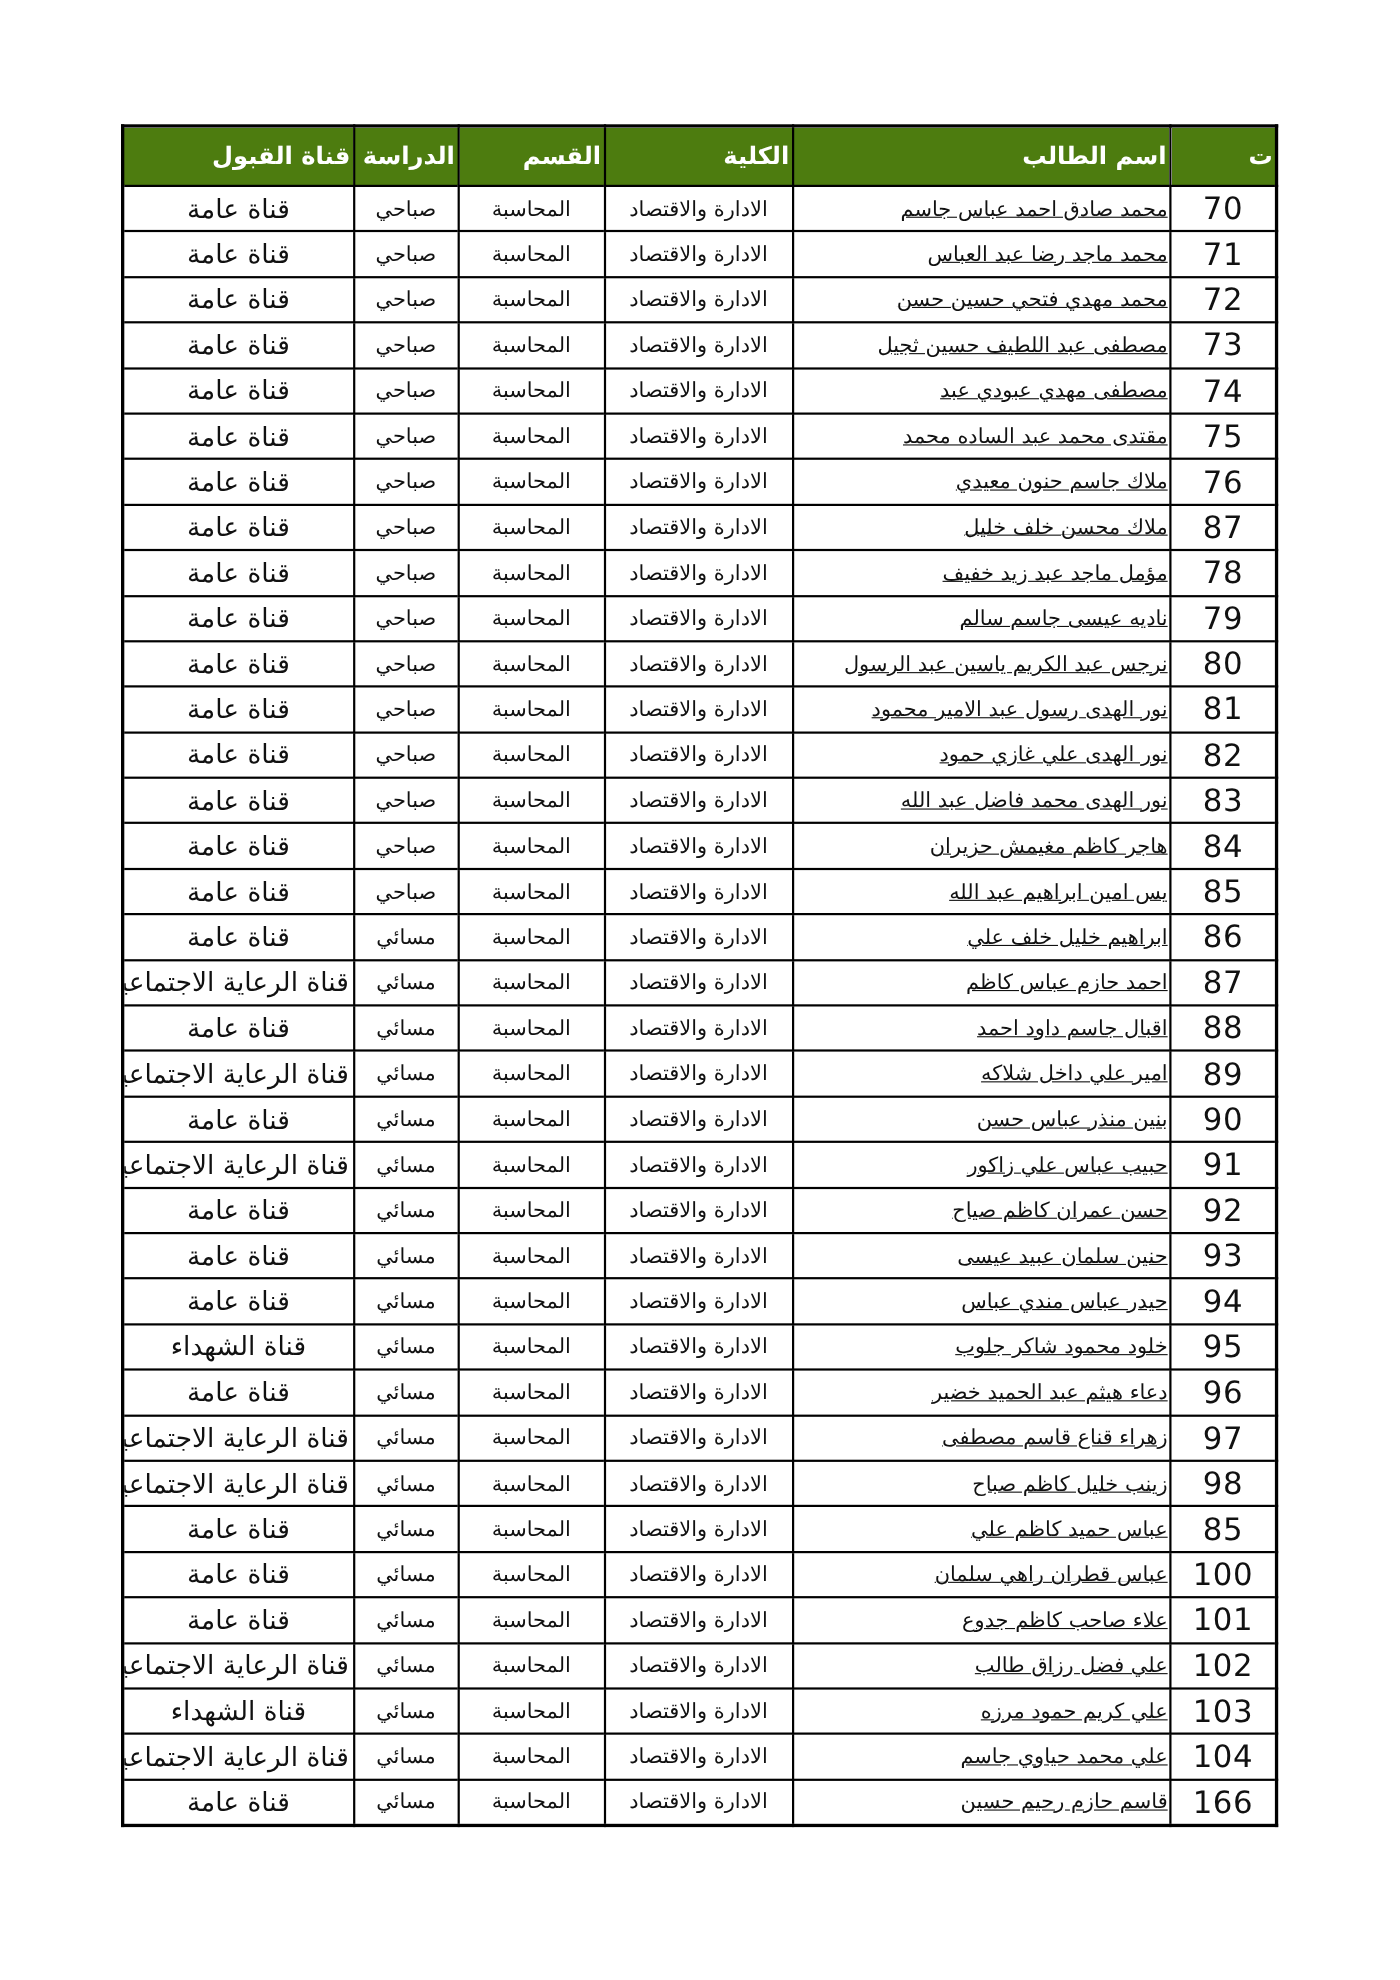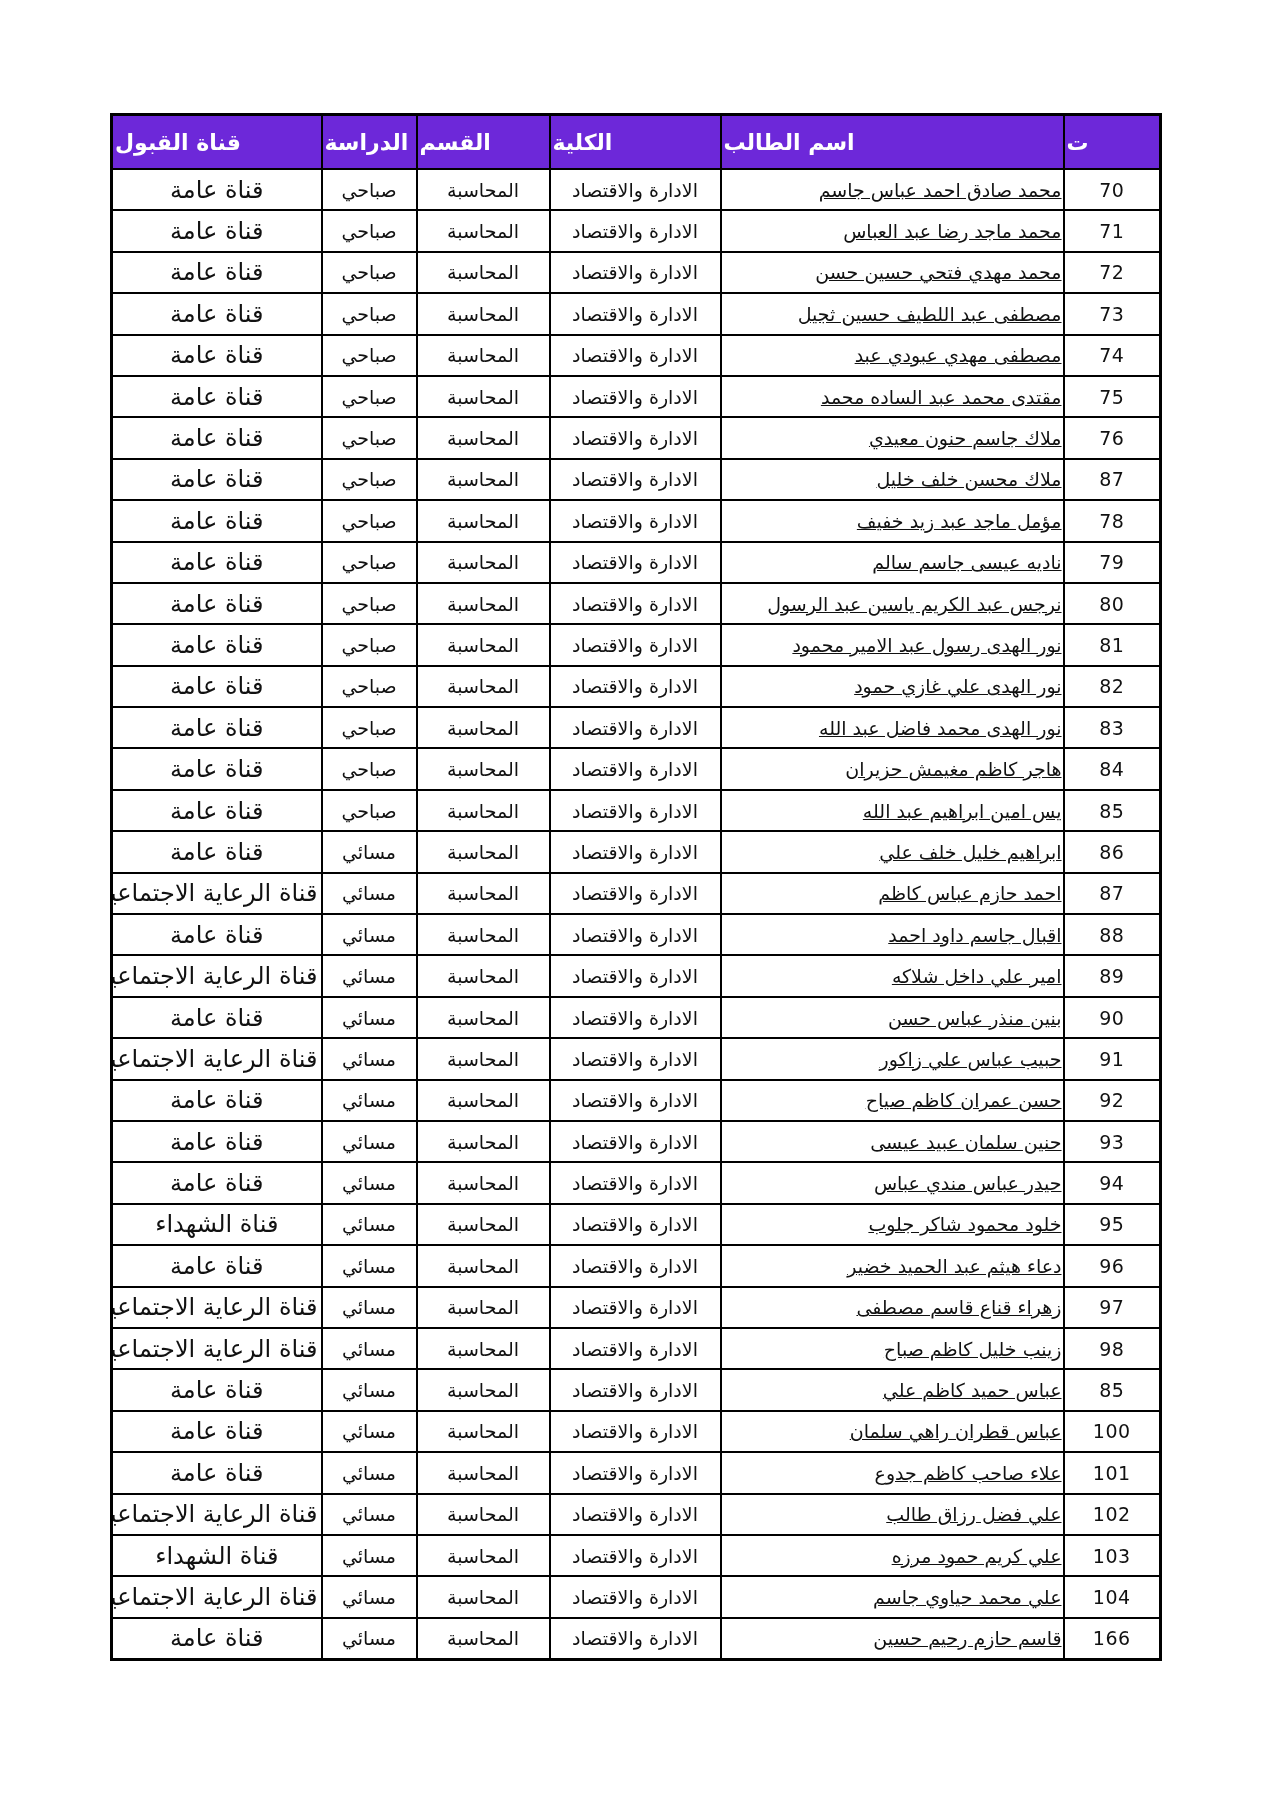--- a/index.html
+++ b/index.html
@@ -27,45 +27,45 @@
   }
   table.students th,
   table.students td {
     border: 2px solid #000000;
     overflow: hidden;
     white-space: nowrap;
     vertical-align: middle;
   }
   thead th {
     height: 52px;
-    background: #6d28d9;
+    background: #4d7c0f;
     color: #ffffff;
     font-weight: bold;
     font-size: 22px;
-    text-align: left;
+    text-align: right;
     border-bottom: 3px solid #000000;
     padding: 0 2px;
   }
   tbody tr {
     height: 41.4px;
   }
   tbody td {
     font-size: 19px;
     color: #111111;
     text-align: center;
     padding: 0 3px;
   }
   td.c-name {
     text-align: right;
     padding-right: 1px;
     padding-left: 6px;
     text-decoration: underline;
   }
   td.c-index {
-    font-size: 19px;
+    font-size: 28px;
     letter-spacing: 0.5px;
   }
   td.c-admission { font-size: 24px; }
 </style>
 </head>
 <body>
 
 <div class="page">
   <table class="students">
     <colgroup>

